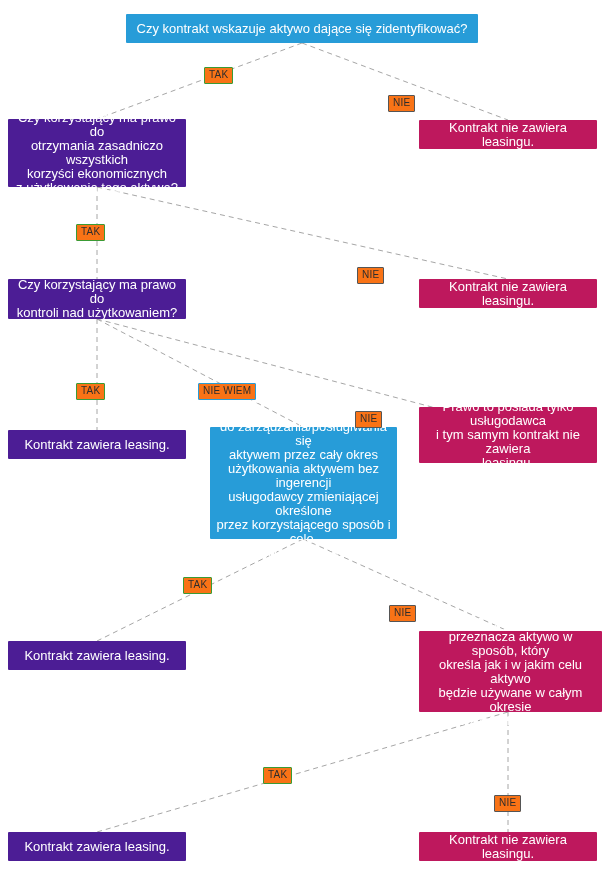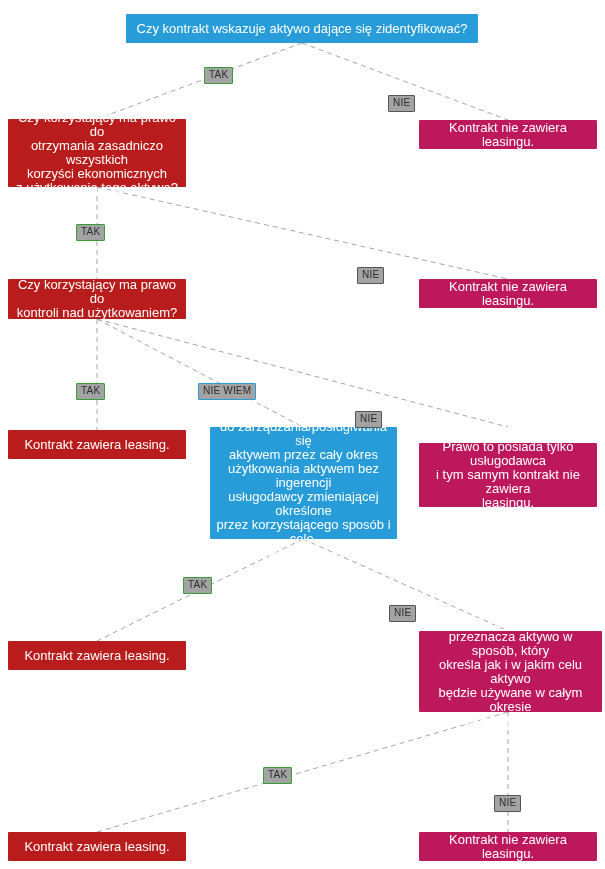--- a/index.html
+++ b/index.html
@@ -33,28 +33,28 @@
     align-items: center;
     justify-content: center;
     text-align: center;
     color: #ffffff;
     font-size: 13px;
     line-height: 14px;
     padding: 13px 6px;
     border-radius: 1px;
   }
   .node.blue   { background: #279cd8; }
-  .node.green  { background: #b91c1c; }
+  .node.green  { background: #4c1d95; }
   .node.dark   { background: #be185d; }
   .node .txt { white-space: pre-line; display: block; width: 100%; }
 
   .edge-label {
     position: absolute;
     box-sizing: border-box;
-    background: #a3a3a3;
+    background: #f97316;
     font-size: 10px;
     line-height: 12px;
     padding: 1px 4px 2px 4px;
     letter-spacing: 0.2px;
     white-space: nowrap;
     border: 1px solid #777777;
     color: #2d2d2d;
     border-radius: 1px;
   }
   .edge-label.yes  { border-color: #3a9b35; }
@@ -104,21 +104,21 @@
       <div class="node blue" style="left: 210px; top: 427px; width: 187px; height: 112px;">
         <span class="txt">Rozważ, czy korzystający ma prawo
 do zarządzania/posługiwania się
 aktywem przez cały okres
 użytkowania aktywem bez ingerencji
 usługodawcy zmieniającej określone
 przez korzystającego sposób i cele,
 na jakie aktywo zostaje
 przeznaczane?</span>
       </div>
-      <div class="node dark" style="left: 419px; top: 443px; width: 178px; height: 64px;">
+      <div class="node dark" style="left: 419px; top: 407px; width: 178px; height: 56px;">
         <span class="txt">Prawo to posiada tylko usługodawca
 i tym samym kontrakt nie zawiera
 leasingu.</span>
       </div>
       <div class="node green" style="left: 8px; top: 641px; width: 178px; height: 29px;">
         <span class="txt">Kontrakt zawiera leasing.</span>
       </div>
       <div class="node dark" style="left: 419px; top: 631px; width: 183px; height: 81px; justify-content: center;">
         <span class="txt">Rozważ, czy korzystający
 przeznacza aktywo w sposób, który

